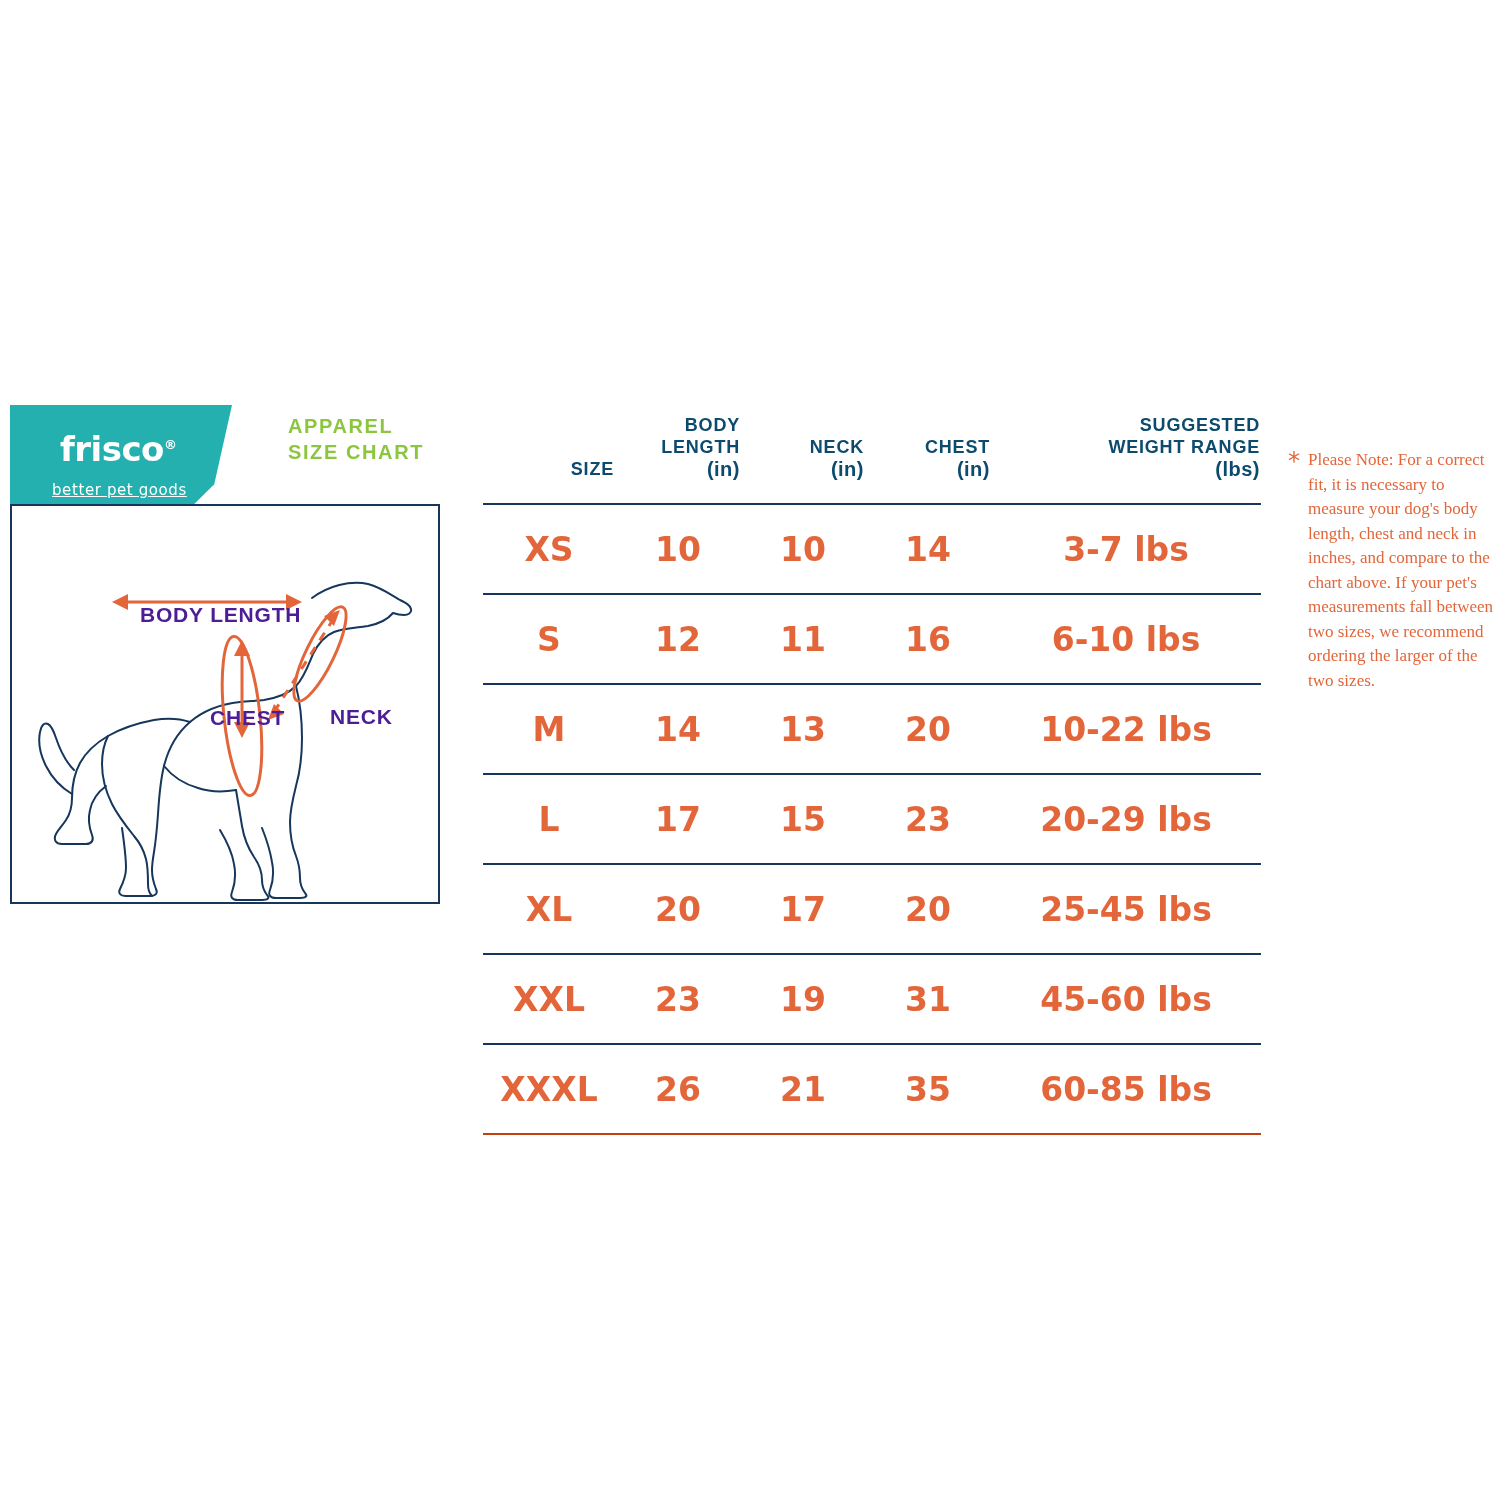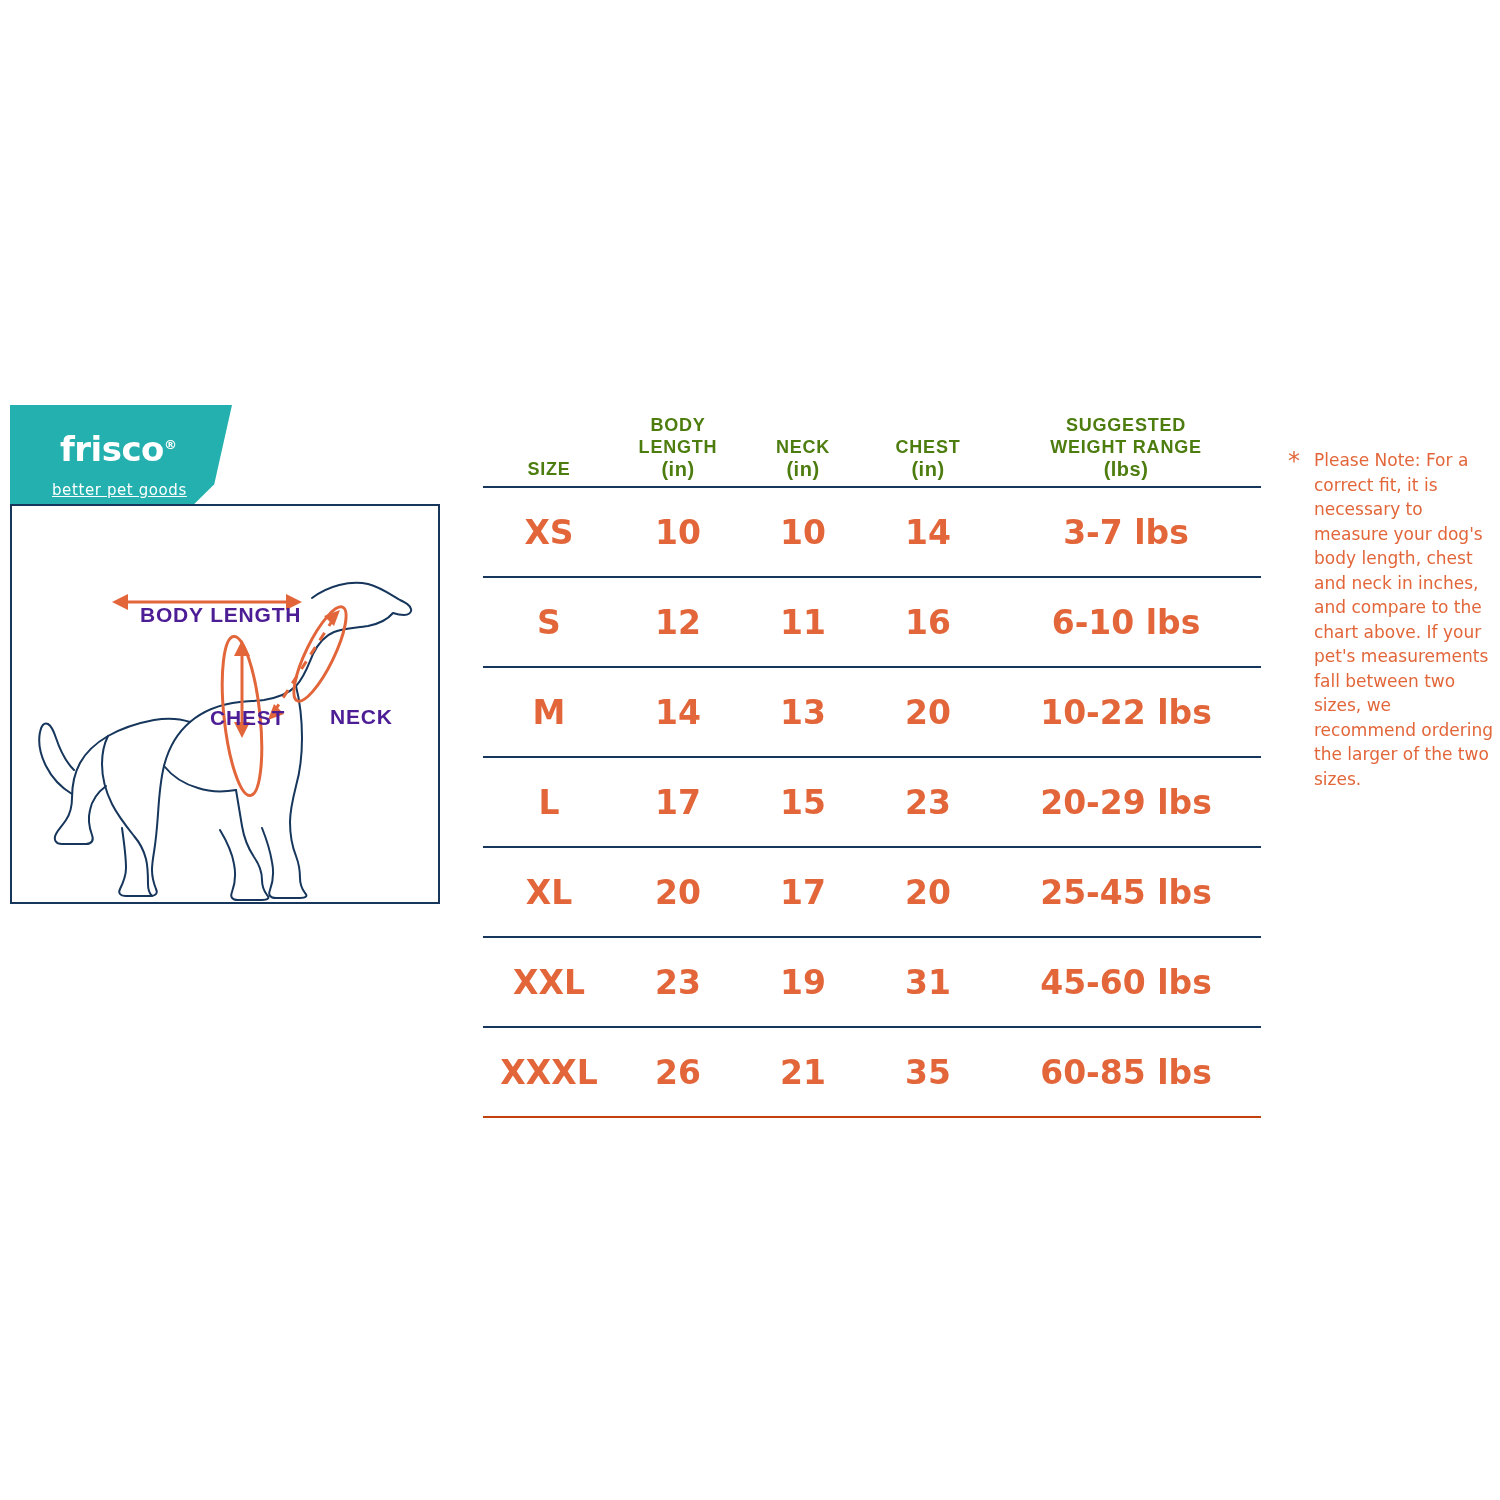--- a/index.html
+++ b/index.html
@@ -100,28 +100,28 @@
     left: 483px;
     top: 413px;
     width: 778px;
   }
   table.size-table {
     border-collapse: collapse;
     width: 778px;
     table-layout: fixed;
   }
   table.size-table th {
-    color: #4d7c0f;
+    color: #0c4a6e;
     font-weight: bold;
     font-size: 18px;
     letter-spacing: 0.8px;
     line-height: 22px;
-    padding-bottom: 6px;
+    padding-bottom: 23px;
     vertical-align: bottom;
-    text-align: center;
+    text-align: right;
   }
   table.size-table th .unit {
     display: block;
     font-size: 20px;
     font-weight: bold;
     letter-spacing: 0.5px;
   }
   table.size-table td {
     color: #e2663a;
     font-weight: bold;
@@ -152,39 +152,44 @@
     font-family: "DejaVu Sans", sans-serif;
   }
   .note .star {
     position: absolute;
     left: 0;
     top: 4px;
     font-size: 24px;
     line-height: 18px;
   }
   .note p {
-    margin: 0 0 0 26px;
+    margin: 0 0 0 20px;
+    font-family: Liberation Serif, serif;
   }
   .note p.second {
     margin-top: 26px;
     margin-left: 18px;
   }
 </style>
 </head>
 <body>
 
 <div class="page">
 
   <div class="logo-badge">
     <div class="logo-word">
       <span>frisco</span><span class="logo-reg">®</span>
     </div>
     <div class="logo-tag">better pet goods</div>
   </div>
 
+  <div class="apparel-title">
+    <div>APPAREL</div>
+    <div>SIZE  CHART</div>
+  </div>
 
   <div class="diagram-box">
     <svg width="426" height="396" viewBox="0 0 426 396">
 
       <g fill="none" stroke="#16365c" stroke-width="2" stroke-linejoin="round" stroke-linecap="round">
         <path d="M300 92 C316 80 338 74 356 78 C368 81 378 88 388 94 C394 97 398 99 399 103 C400 107 396 109 392 109 C388 109 384 108 381 107 C376 113 366 118 356 120 C344 122 332 122 322 126 C312 130 306 138 301 148 C296 160 292 172 284 180 C276 188 264 192 252 194 C244 195 236 195 228 196"></path>
         <path d="M228 196 C210 198 192 204 178 216 C164 228 156 244 152 260 C148 276 147 292 146 308 C145 322 144 334 142 346 C141 352 140 358 140 364"></path>
         <path d="M140 364 C140 372 142 378 144 383 C146 387 144 390 138 390 C130 390 120 390 114 390 C108 390 106 387 108 383 C111 377 114 370 114 362 C114 350 112 336 110 322"></path>
         <path d="M178 216 C166 212 154 212 142 214 C126 217 110 222 96 230 C84 237 74 246 68 257 C62 268 60 280 60 292"></path>
         <path d="M60 292 C60 300 58 308 54 314 C50 320 46 324 44 328 C41 334 44 338 50 338 C58 338 68 338 74 338 C80 338 82 334 80 329 C77 321 76 312 78 304 C80 294 86 286 94 280"></path>

